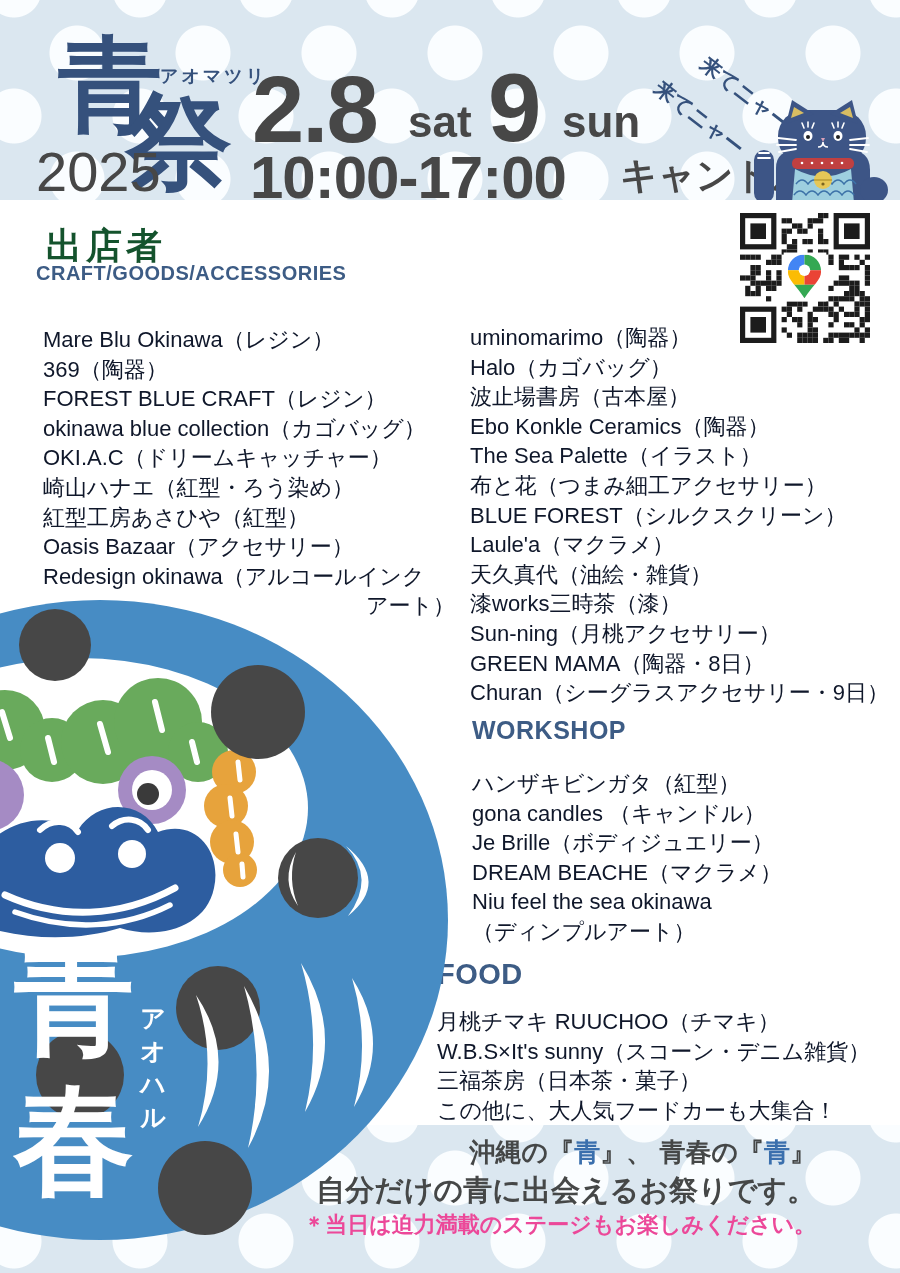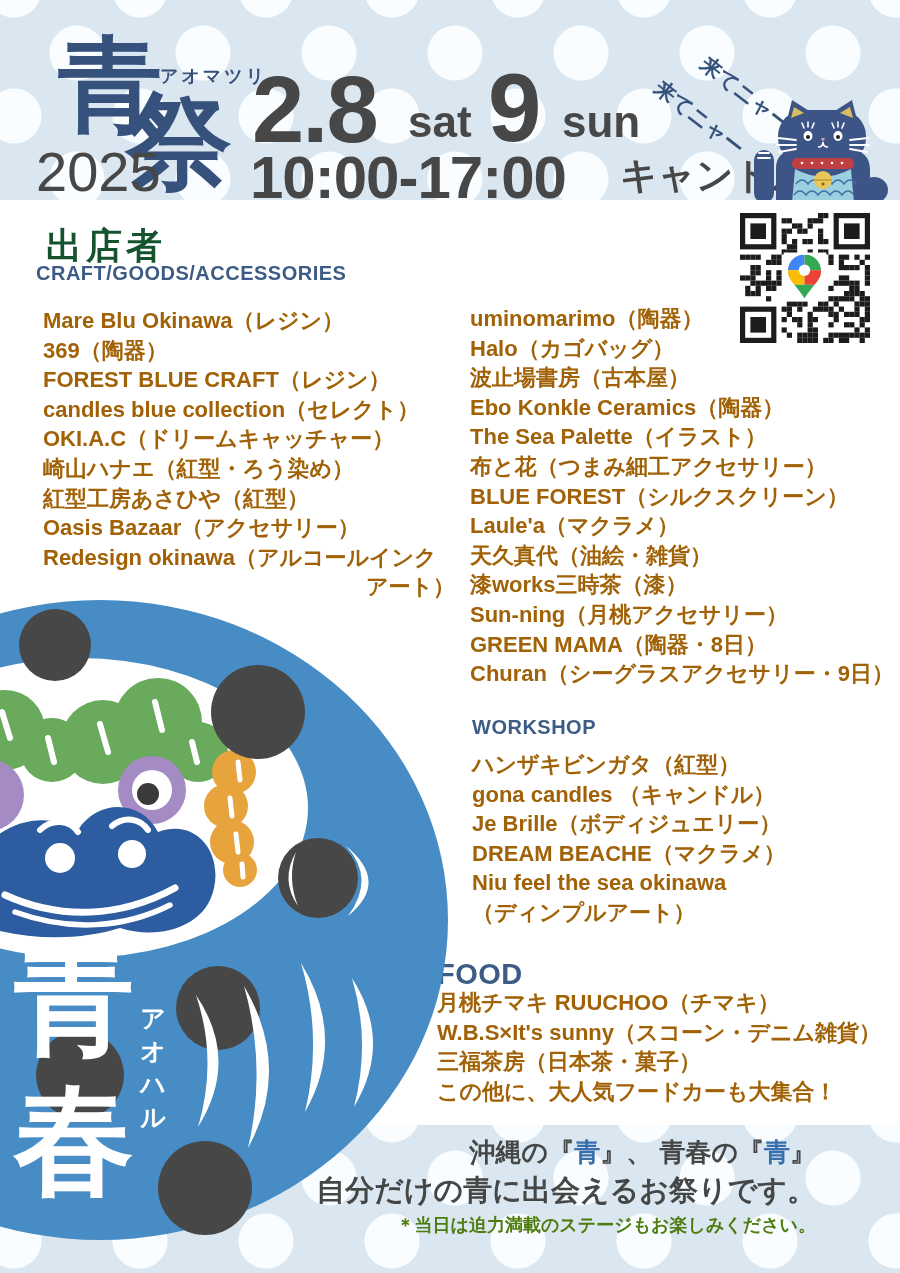--- a/index.html
+++ b/index.html
@@ -32,43 +32,43 @@
   .d-time{left:250px;top:148px;font-size:60px;line-height:1;font-weight:900;color:#474747;letter-spacing:-1px;}
   .d-adm{left:620px;top:157px;font-size:37px;line-height:1;font-weight:900;color:#474747;}
   .speech{font-size:21px;font-weight:800;color:#35517c;transform-origin:left top;}
   .speech1{left:712px;top:50px;transform:rotate(38deg);}
   .speech2{left:666px;top:74px;transform:rotate(38deg);}
   .cat-svg{position:absolute;left:748px;top:98px;}
   
   .exhibitors{left:46px;top:222px;font-size:36px;font-weight:700;letter-spacing:4px;color:#14532d;}
   .h-navy{font-weight:800;color:#3d5c85;letter-spacing:0.5px;}
   .craft-h{left:36px;top:262px;font-size:20px;}
-  .ws-h{left:472px;top:716px;font-size:20px;}
+  .ws-h{left:472px;top:716px;font-size:25px;}
   .food-h{left:437px;top:958px;font-size:29px;}
-  .col{position:absolute;font-size:22px;line-height:29.6px;color:#a16207;font-weight:700;width:420px;}
+  .col{position:absolute;font-size:22px;line-height:29.6px;color:#0f172a;font-weight:400;width:420px;margin-top:19px;}
   .col div{white-space:nowrap;}
   .craft-l{left:43px;top:306px;}
   .craft-r{left:470px;top:304px;}
   .ws-l{left:472px;top:750px;}
   .food-l{left:437px;top:988px;}
   .ar{text-align:right;padding-right:8px;}
   
   .daruma-svg{position:absolute;left:0;top:590px;}
   .seishun{position:absolute;left:12px;top:930px;width:124px;text-align:center;color:#ffffff;
     font-weight:900;font-size:120px;line-height:140px;}
   .aoharu{position:absolute;left:139px;top:1002px;width:28px;text-align:center;color:#ffffff;
     font-weight:800;font-size:25px;line-height:33px;}
   
   .qr-svg{position:absolute;left:740px;top:213px;}
   
   .footer{position:absolute;right:84px;top:1134px;text-align:right;}
   .f1{font-size:26px;line-height:36px;font-weight:900;color:#454747;white-space:nowrap;}
   .f1 .blue{color:#3a6fad;}
   .f2{font-size:29px;line-height:40px;font-weight:900;color:#454747;white-space:nowrap;}
-  .f3{font-size:18px;line-height:30px;font-weight:700;color:#4d7c0f;white-space:nowrap;}
+  .f3{font-size:22px;line-height:30px;font-weight:700;color:#ec4899;white-space:nowrap;}
 </style>
 </head>
 <body>
 
 <div class="poster">
 
   <div class="band-top dots">
     <span class="abs logo-ao">青</span>
     <span class="abs logo-matsuri">祭</span>
     <span class="abs logo-ruby">アオマツリ</span>
@@ -140,21 +140,21 @@
 
   <div class="band-bottom dots"></div>
 
   <span class="abs exhibitors">出店者</span>
   <span class="abs h-navy craft-h">CRAFT/GOODS/ACCESSORIES</span>
 
   <div class="col craft-l">
     <div>Mare Blu Okinawa（レジン）</div>
     <div>369（陶器）</div>
     <div>FOREST BLUE CRAFT（レジン）</div>
-    <div>candles blue collection（セレクト）</div>
+    <div>okinawa blue collection（カゴバッグ）</div>
     <div>OKI.A.C（ドリームキャッチャー）</div>
     <div>崎山ハナエ（紅型・ろう染め）</div>
     <div>紅型工房あさひや（紅型）</div>
     <div>Oasis Bazaar（アクセサリー）</div>
     <div>Redesign okinawa（アルコールインク</div>
     <div class="ar">アート）</div>
   </div>
 
   <div class="col craft-r">
     <div>uminomarimo（陶器）</div>

